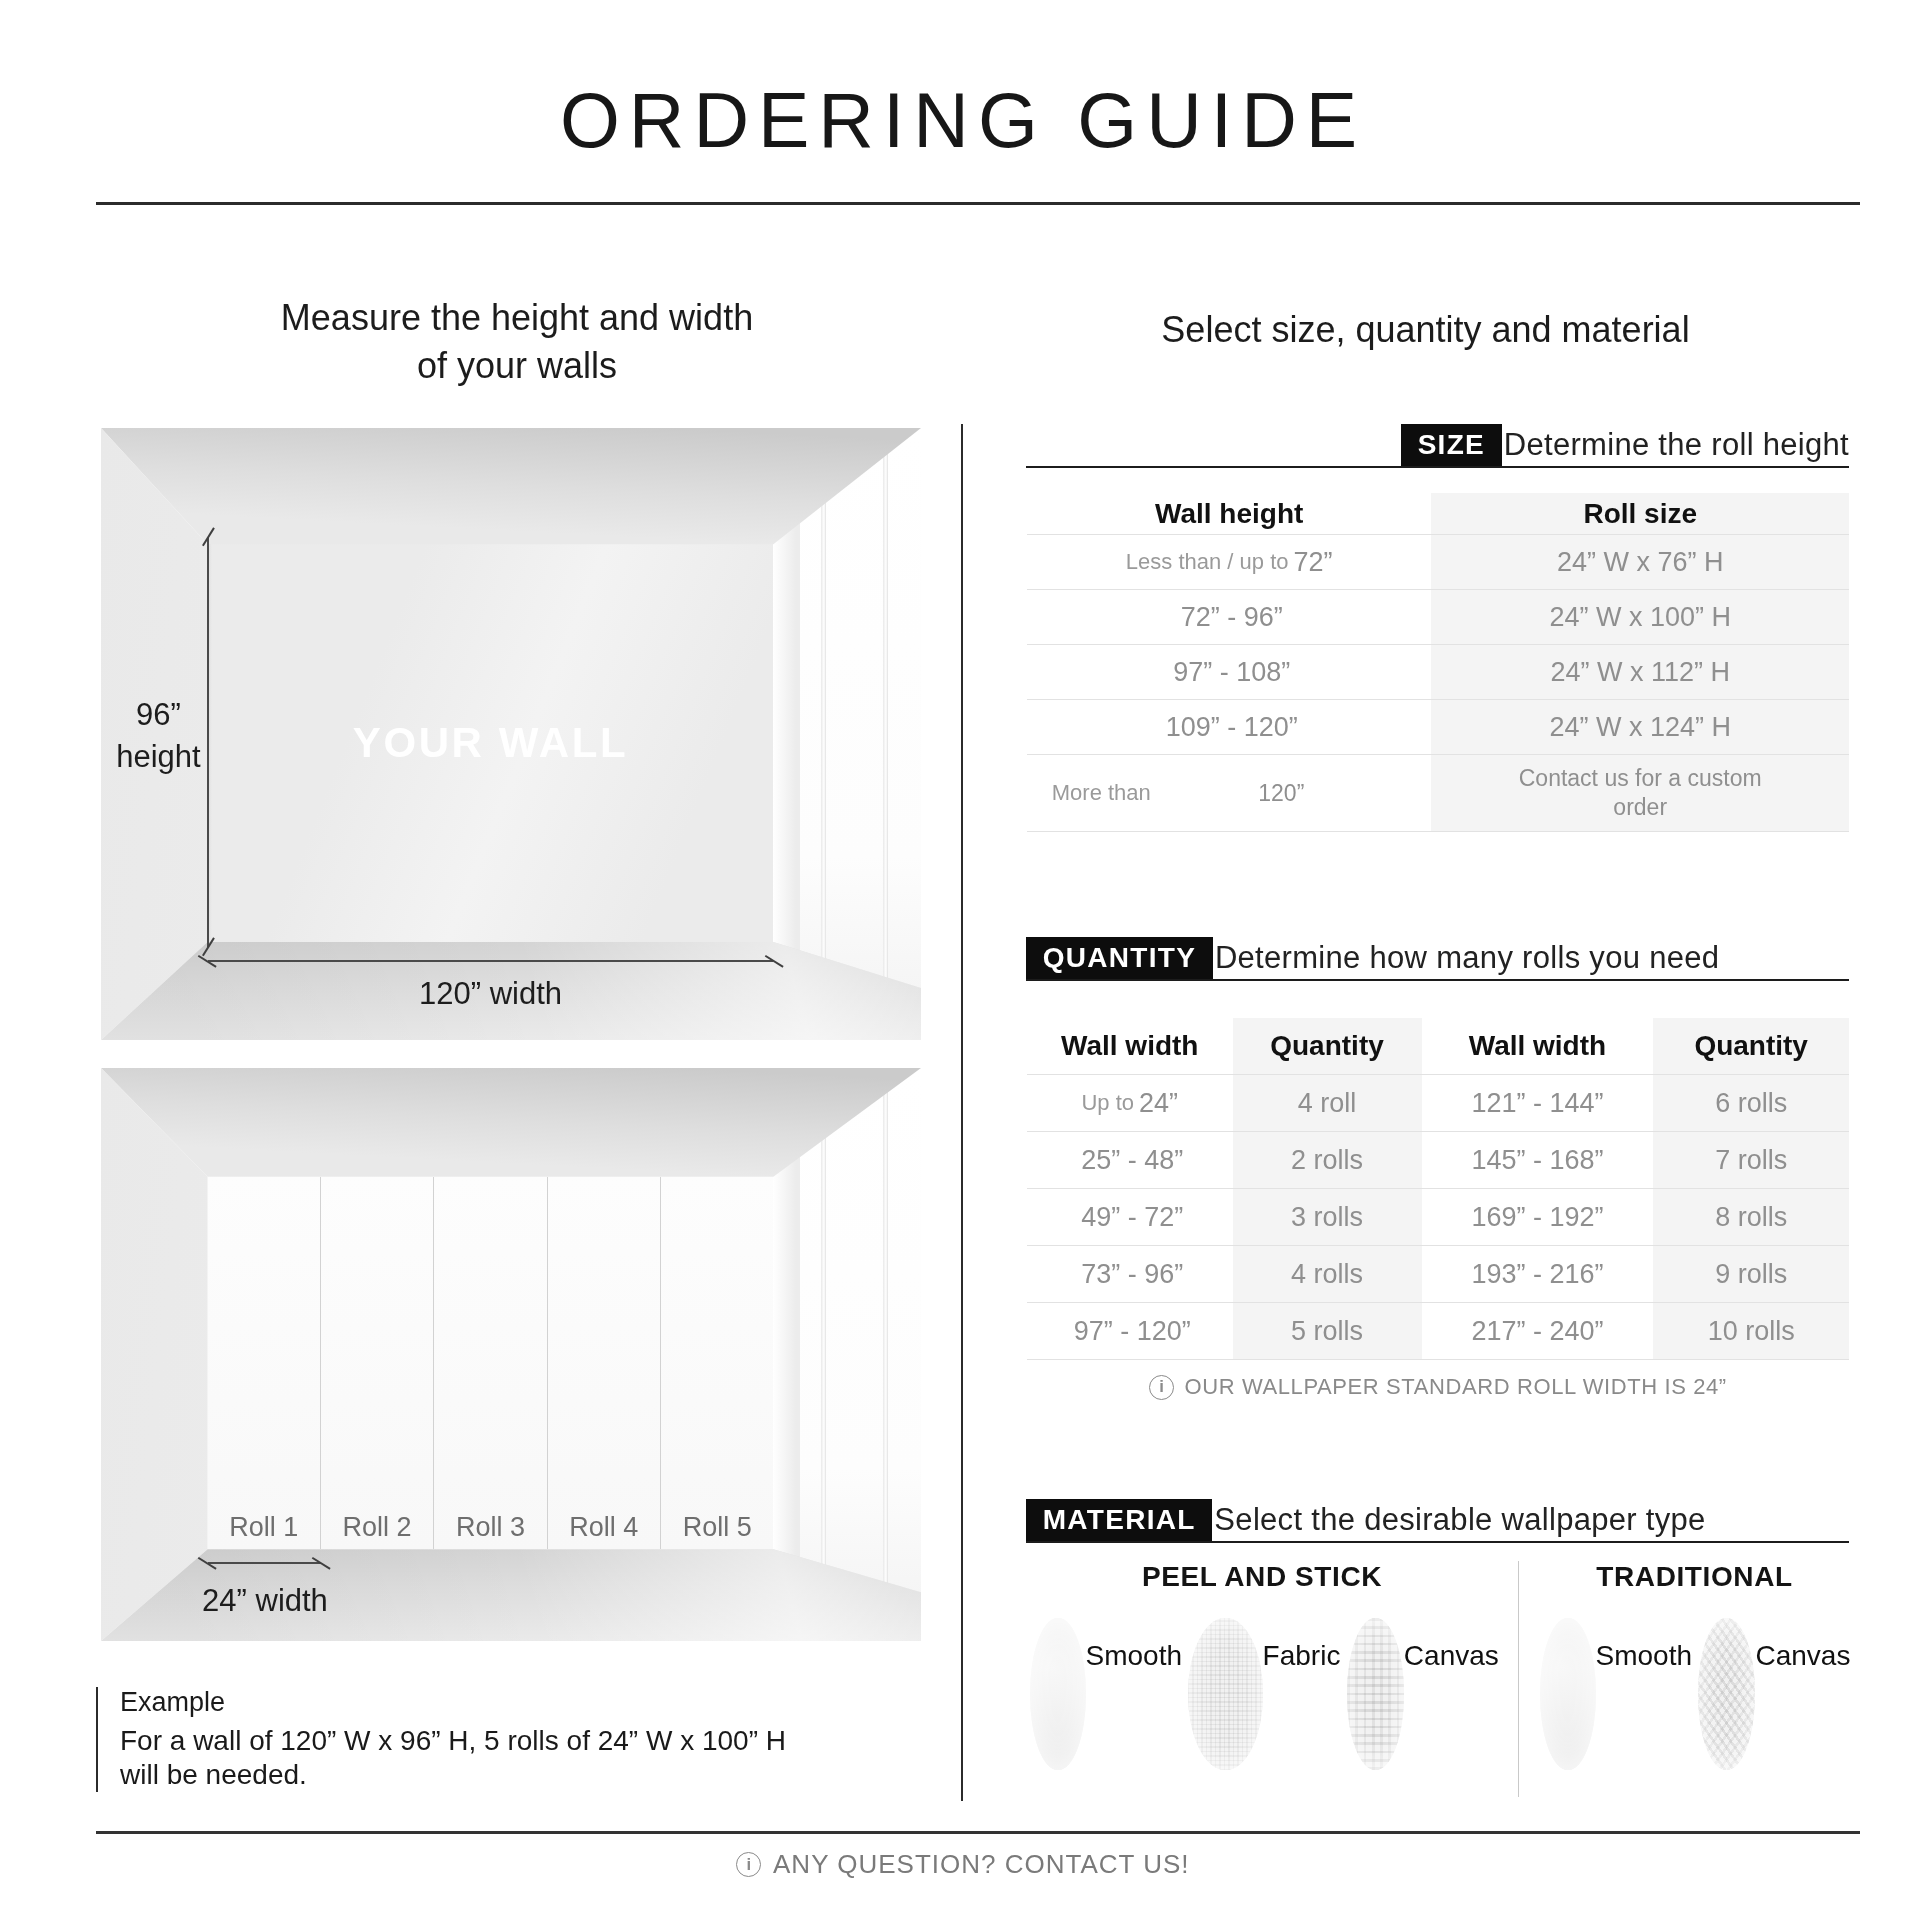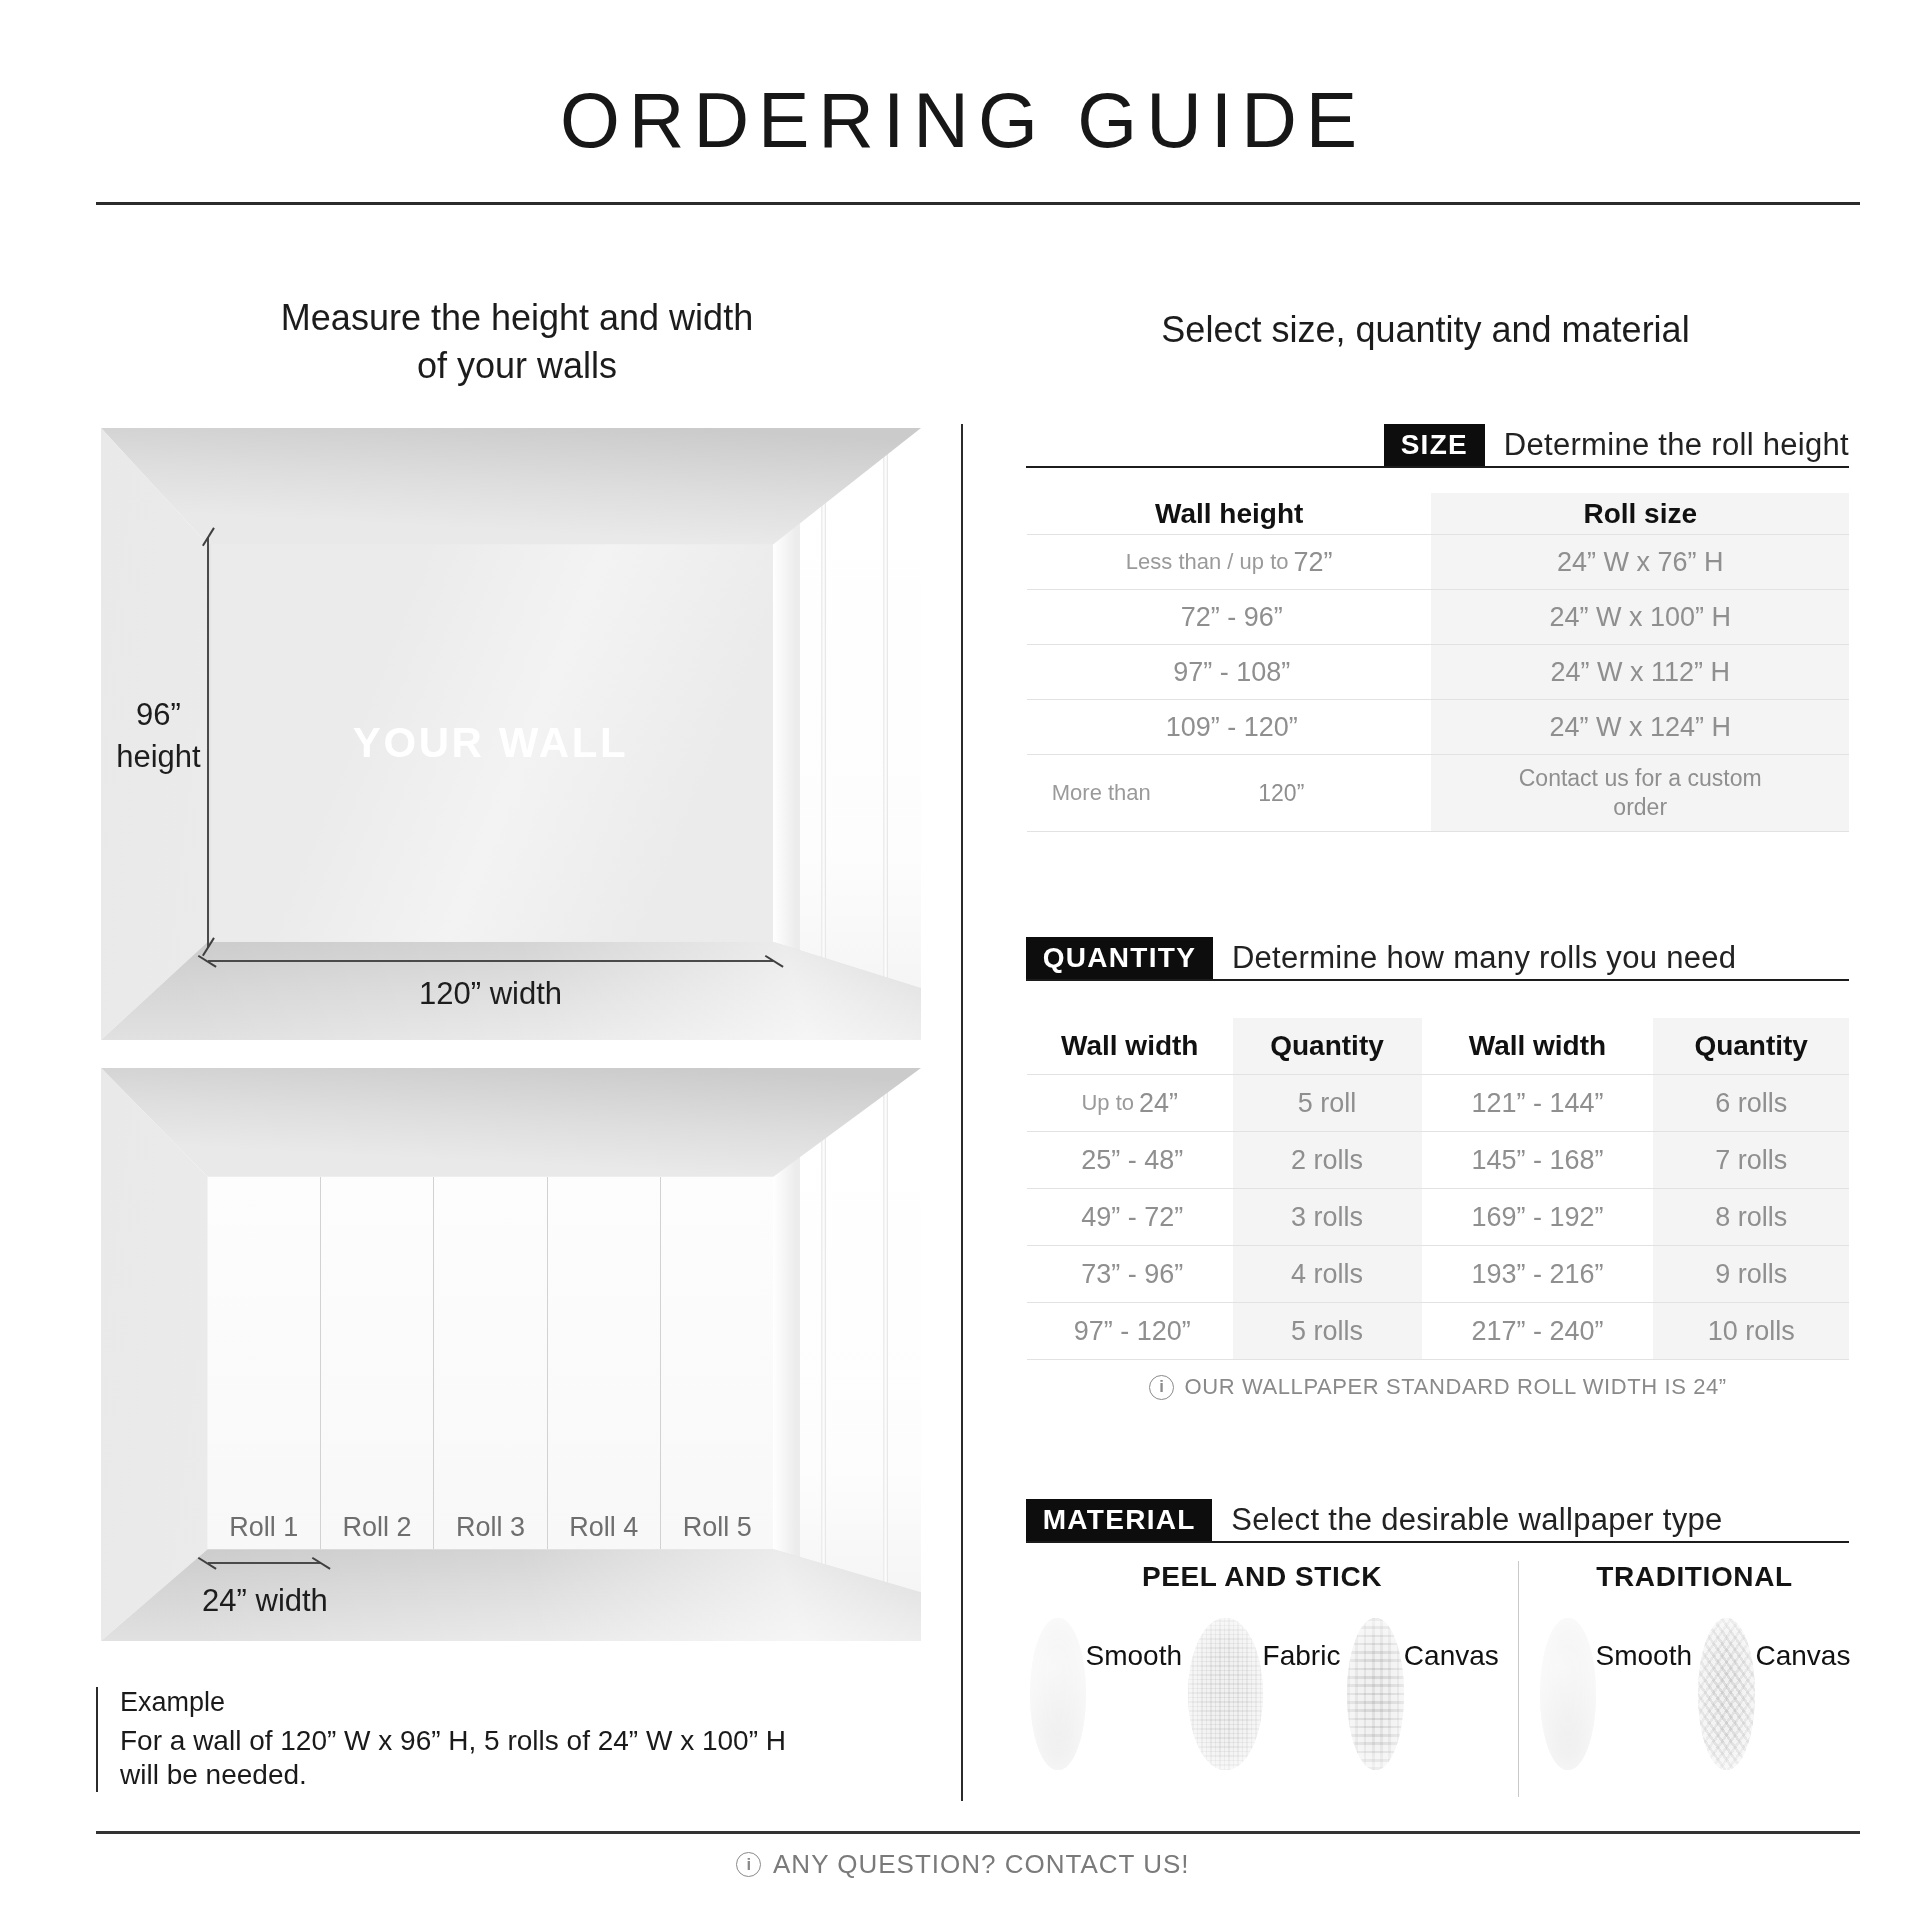--- a/index.html
+++ b/index.html
@@ -75,21 +75,21 @@
   
   .example{left:96px;top:1687px;width:835px;border-left:2.6px solid #2b2b2b;padding-left:22px;}
   .example .ex-title{font-size:27px;margin-bottom:6.4px;}
   .example .ex-line{font-size:28px;line-height:1.2;}
 
   
   .sec-head{left:1026px;width:823px;height:42px;display:flex;align-items:center;
     border-bottom:2.6px solid #1c1c1c;box-sizing:content-box;}
   .badge{display:inline-block;background:#0d0d0d;color:#ffffff;font-weight:bold;
     font-size:28px;letter-spacing:1.3px;line-height:42px;padding:0 16.7px;height:42px;}
-  .sec-subtitle{font-size:31px;color:#222222;margin-left:19px;letter-spacing:0.3px;}
+  .sec-subtitle{font-size:31px;color:#222222;margin-left:2px;letter-spacing:0.3px;}
 
   
   .tbl{left:1027px;width:822px;}
   .tbl .graybg{position:absolute;top:0;height:100%;background:#f4f4f4;z-index:0;}
   .trow{position:relative;display:flex;z-index:1;}
   .trow + .trow{border-top:1.3px solid #e2e2e2;}
   .tbl{border-bottom:1.3px solid #e2e2e2;}
   .tcell{display:flex;align-items:center;justify-content:center;text-align:center;}
   .thead .tcell{font-weight:bold;font-size:28px;color:#111111;}
   .tval{font-size:27px;color:#8f8f8f;}
@@ -283,21 +283,21 @@
       <div class="tcell c2">Quantity</div>
       <div class="tcell c3">Wall width</div>
       <div class="tcell c4">Quantity</div>
     </div>
     <div class="trow">
       <div class="tcell c1">
           <span class="tpfx">Up to </span>
           <span class="tval">24”</span>
         </div>
       <div class="tcell c2">
-          <span class="tval">5 roll</span>
+          <span class="tval">4 roll</span>
         </div>
       <div class="tcell c3">
           <span class="tval">121” - 144”</span>
         </div>
       <div class="tcell c4">
           <span class="tval">6 rolls</span>
         </div>
     </div>
     <div class="trow">
       <div class="tcell c1">

